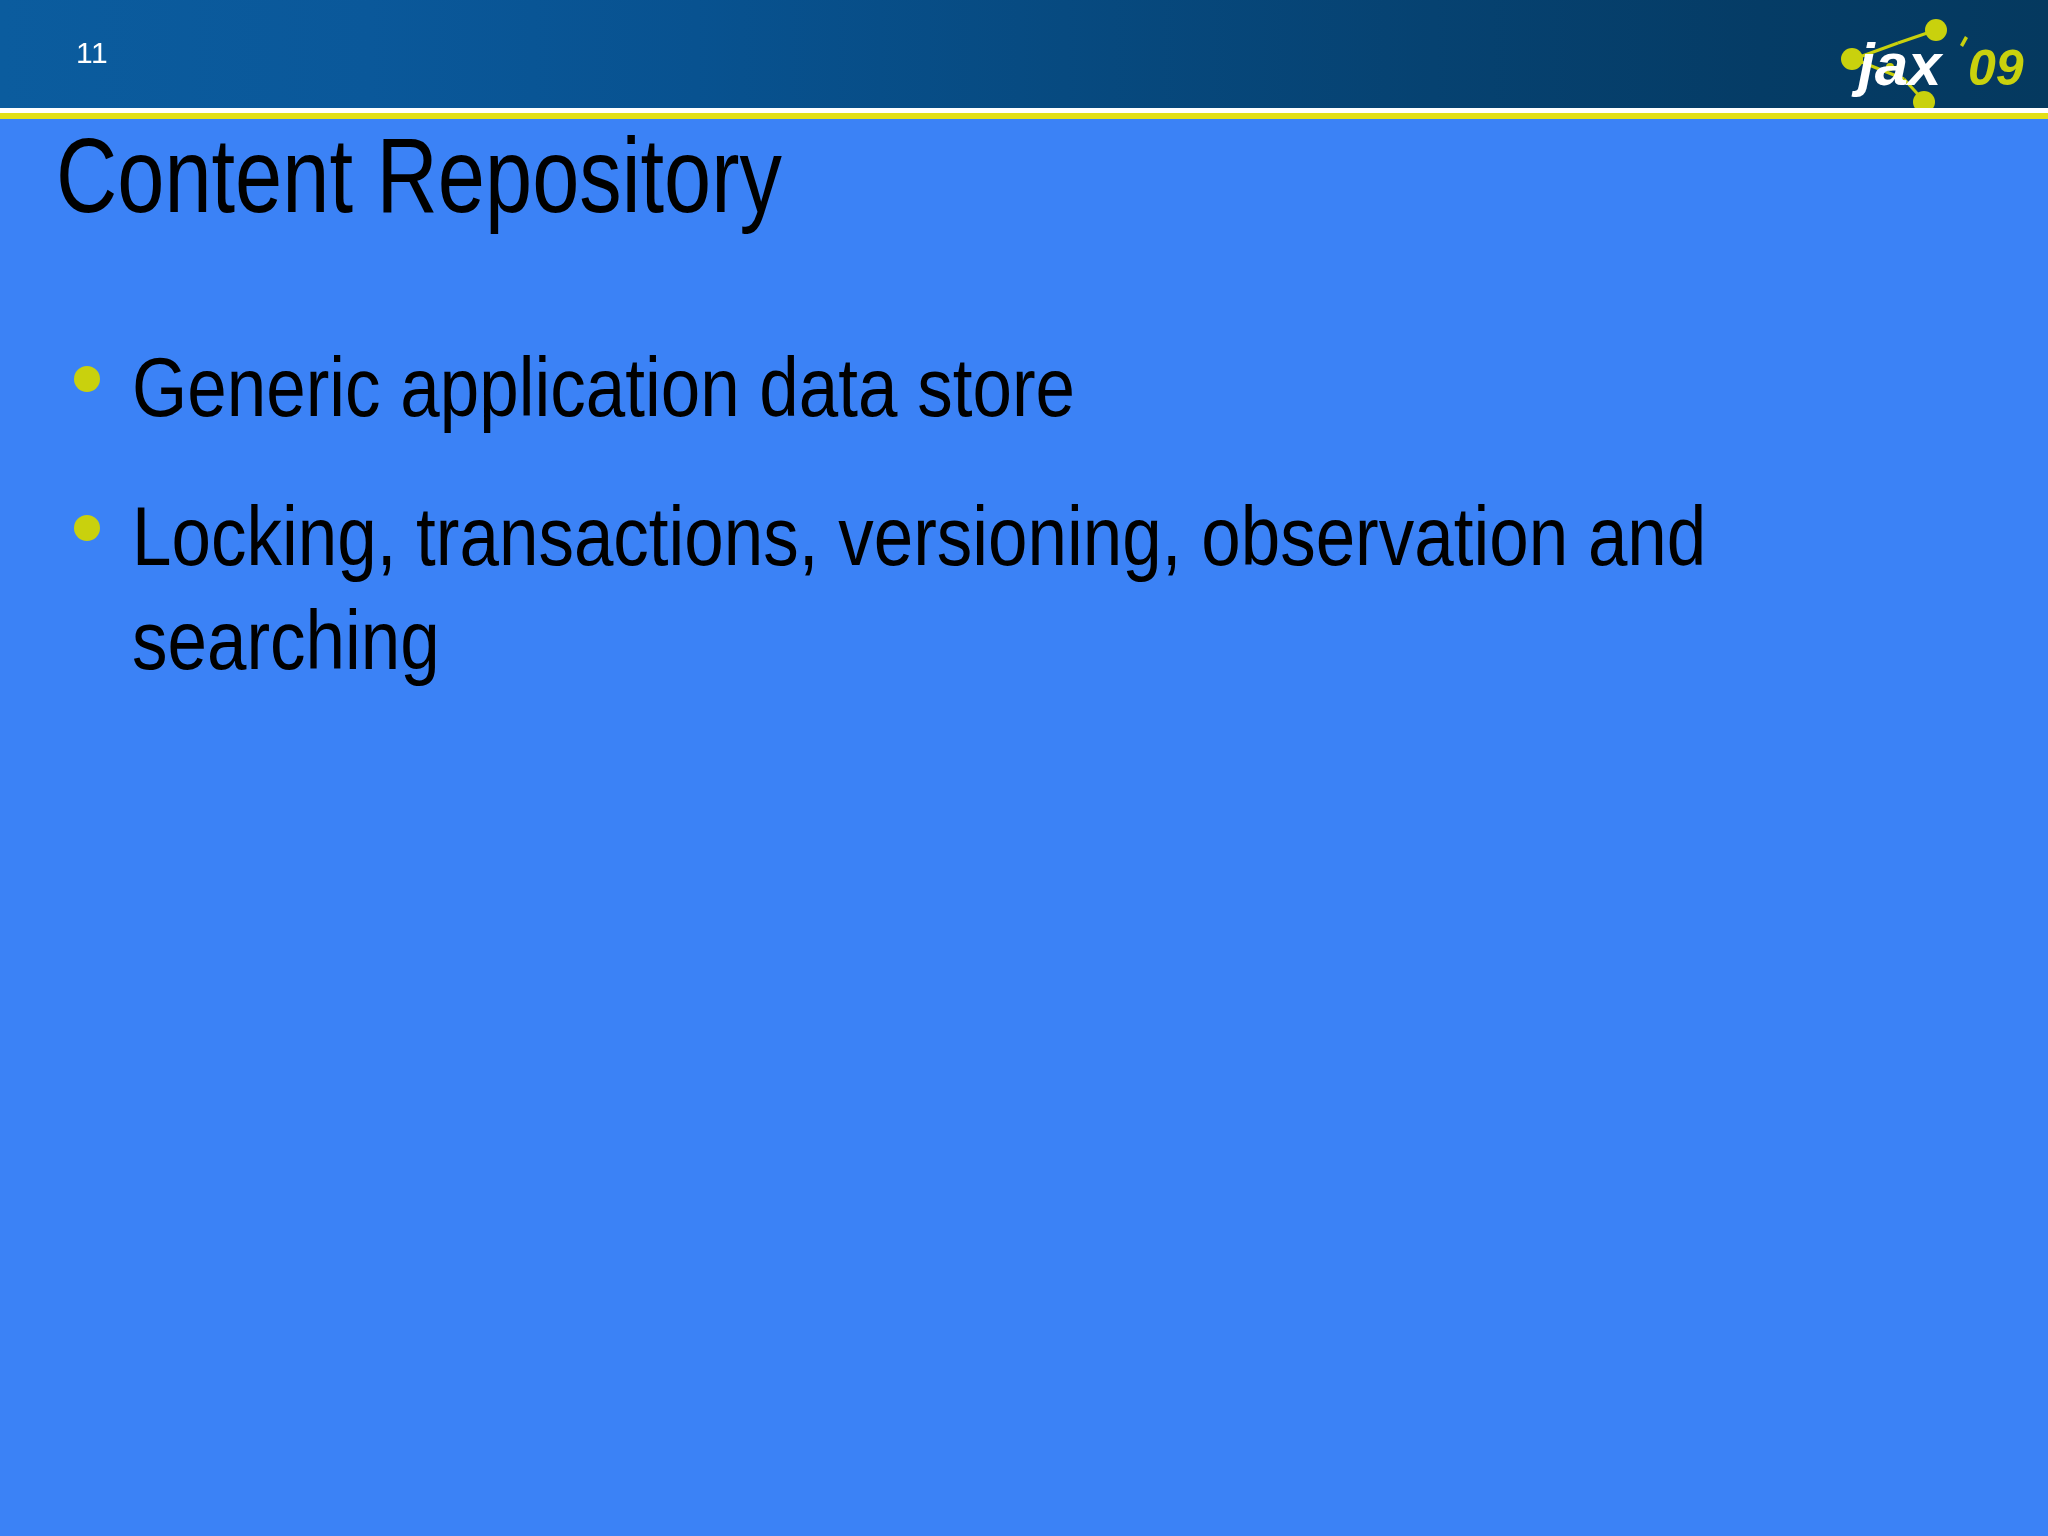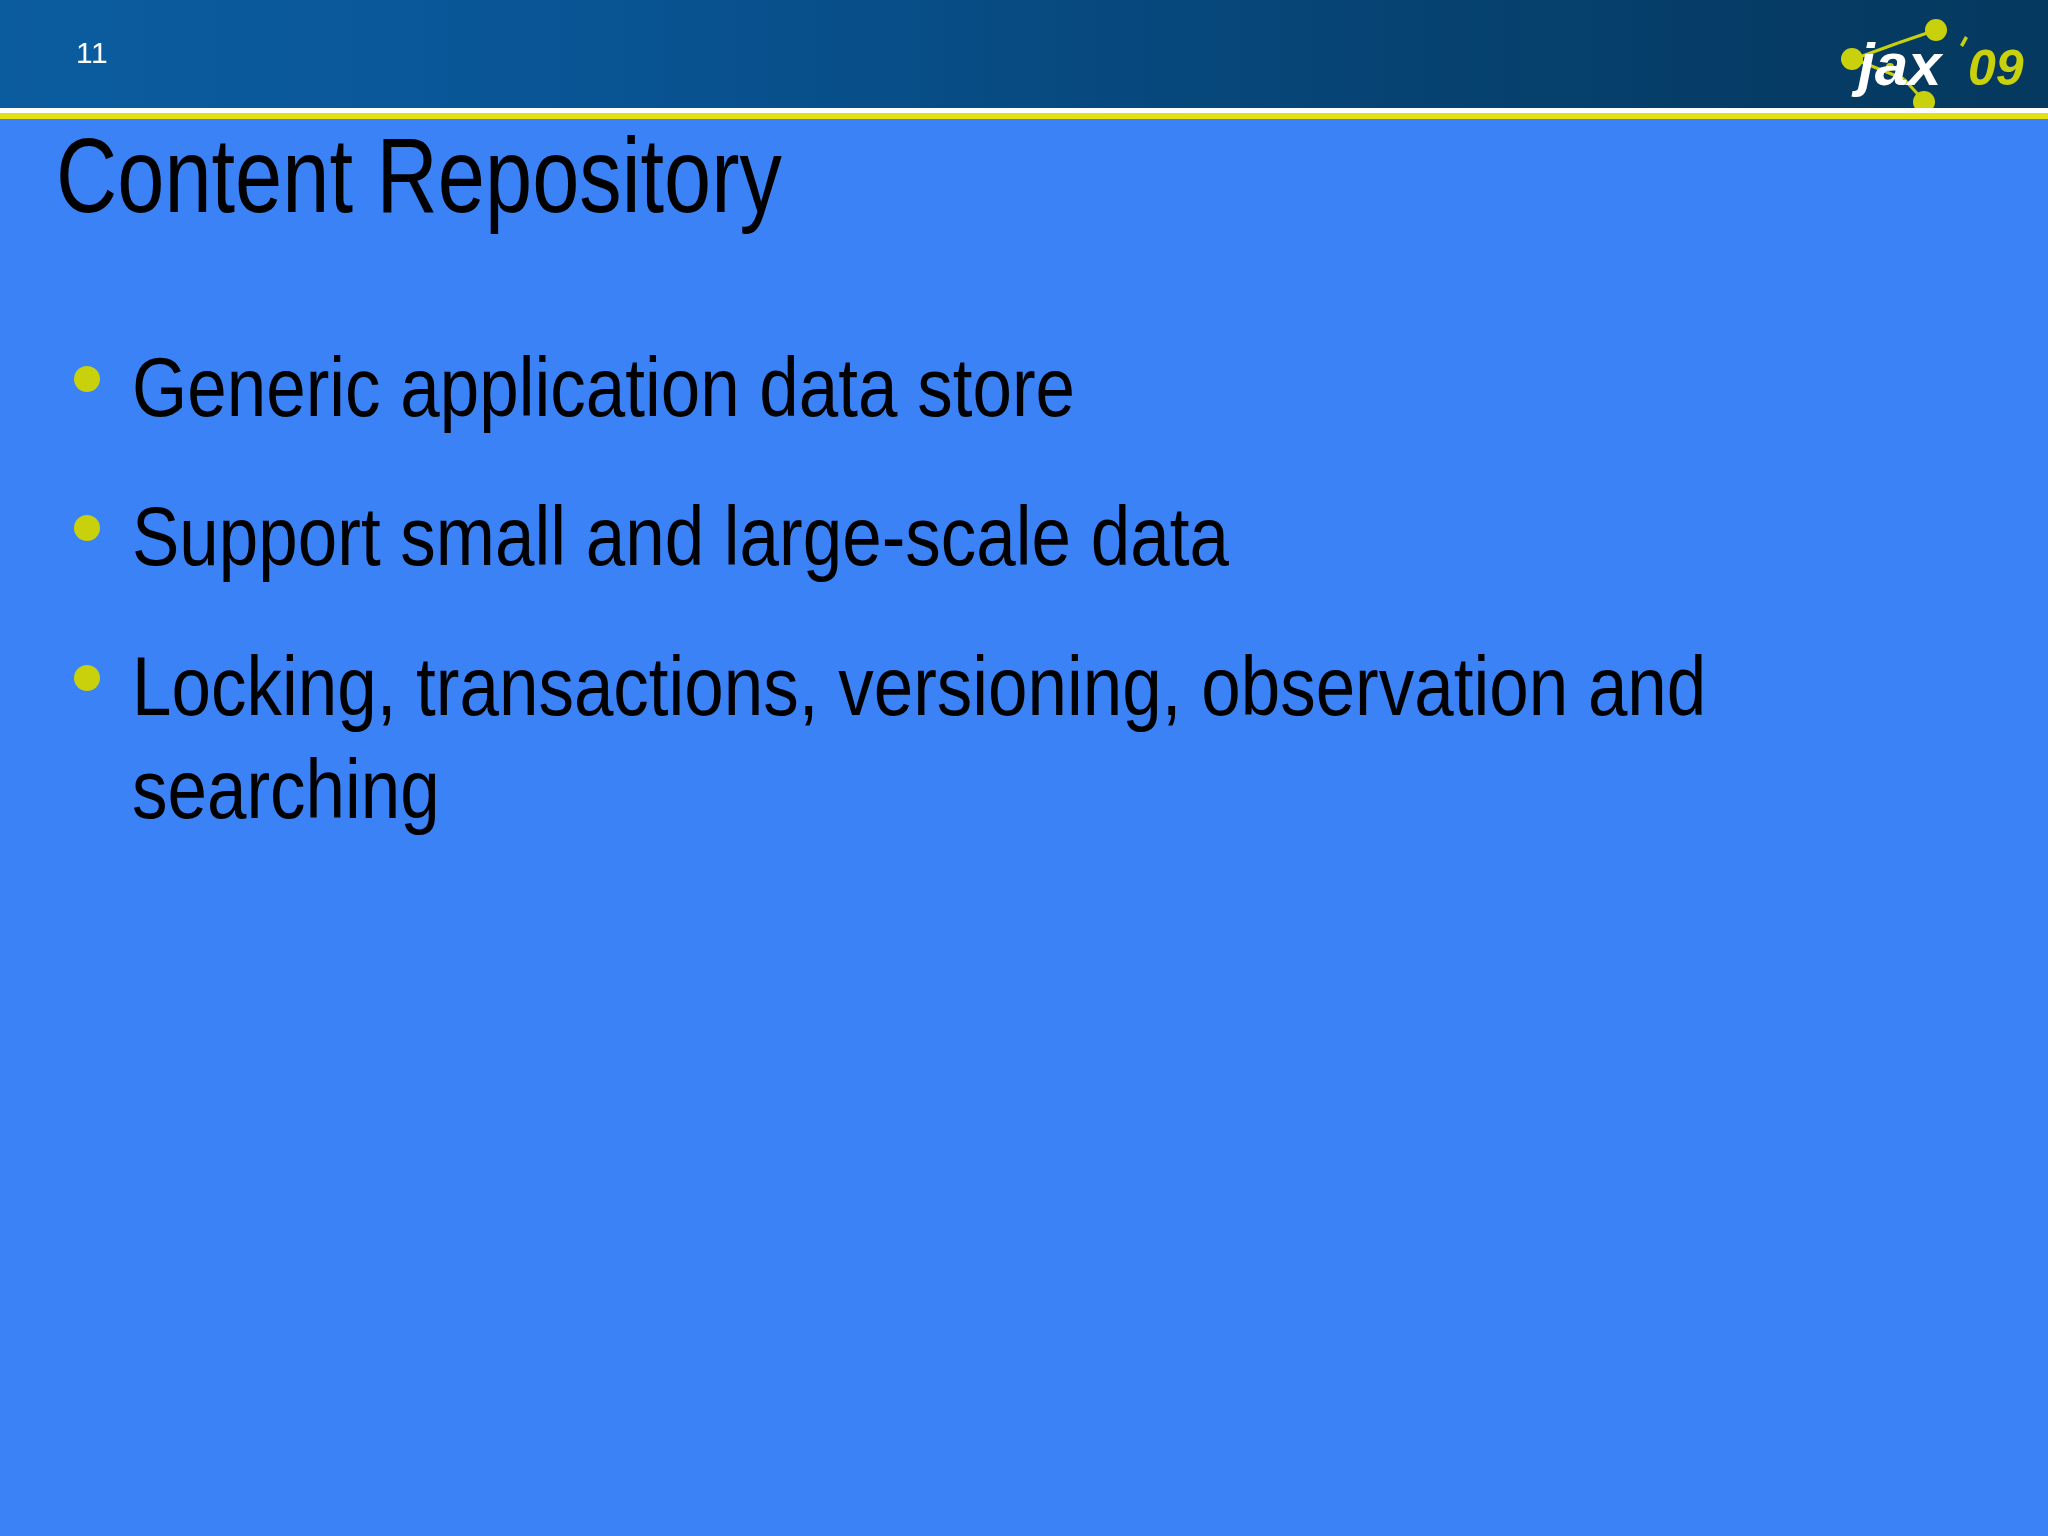--- a/index.html
+++ b/index.html
@@ -166,21 +166,17 @@
 
   <div class="title">Content Repository</div>
 
   <ul class="bullets">
     <li class="bullet-item">
       <span class="bullet-dot"></span>
       <span class="bullet-text">Generic application data store</span>
     </li>
     <li class="bullet-item">
       <span class="bullet-dot"></span>
-      <span class="bullet-text">Support small and large-scale data</span>
-    </li>
-    <li class="bullet-item">
-      <span class="bullet-dot"></span>
       <span class="bullet-text">Locking, transactions, versioning, observation and searching</span>
     </li>
   </ul>
 
 </div>
 
 </body></html>

